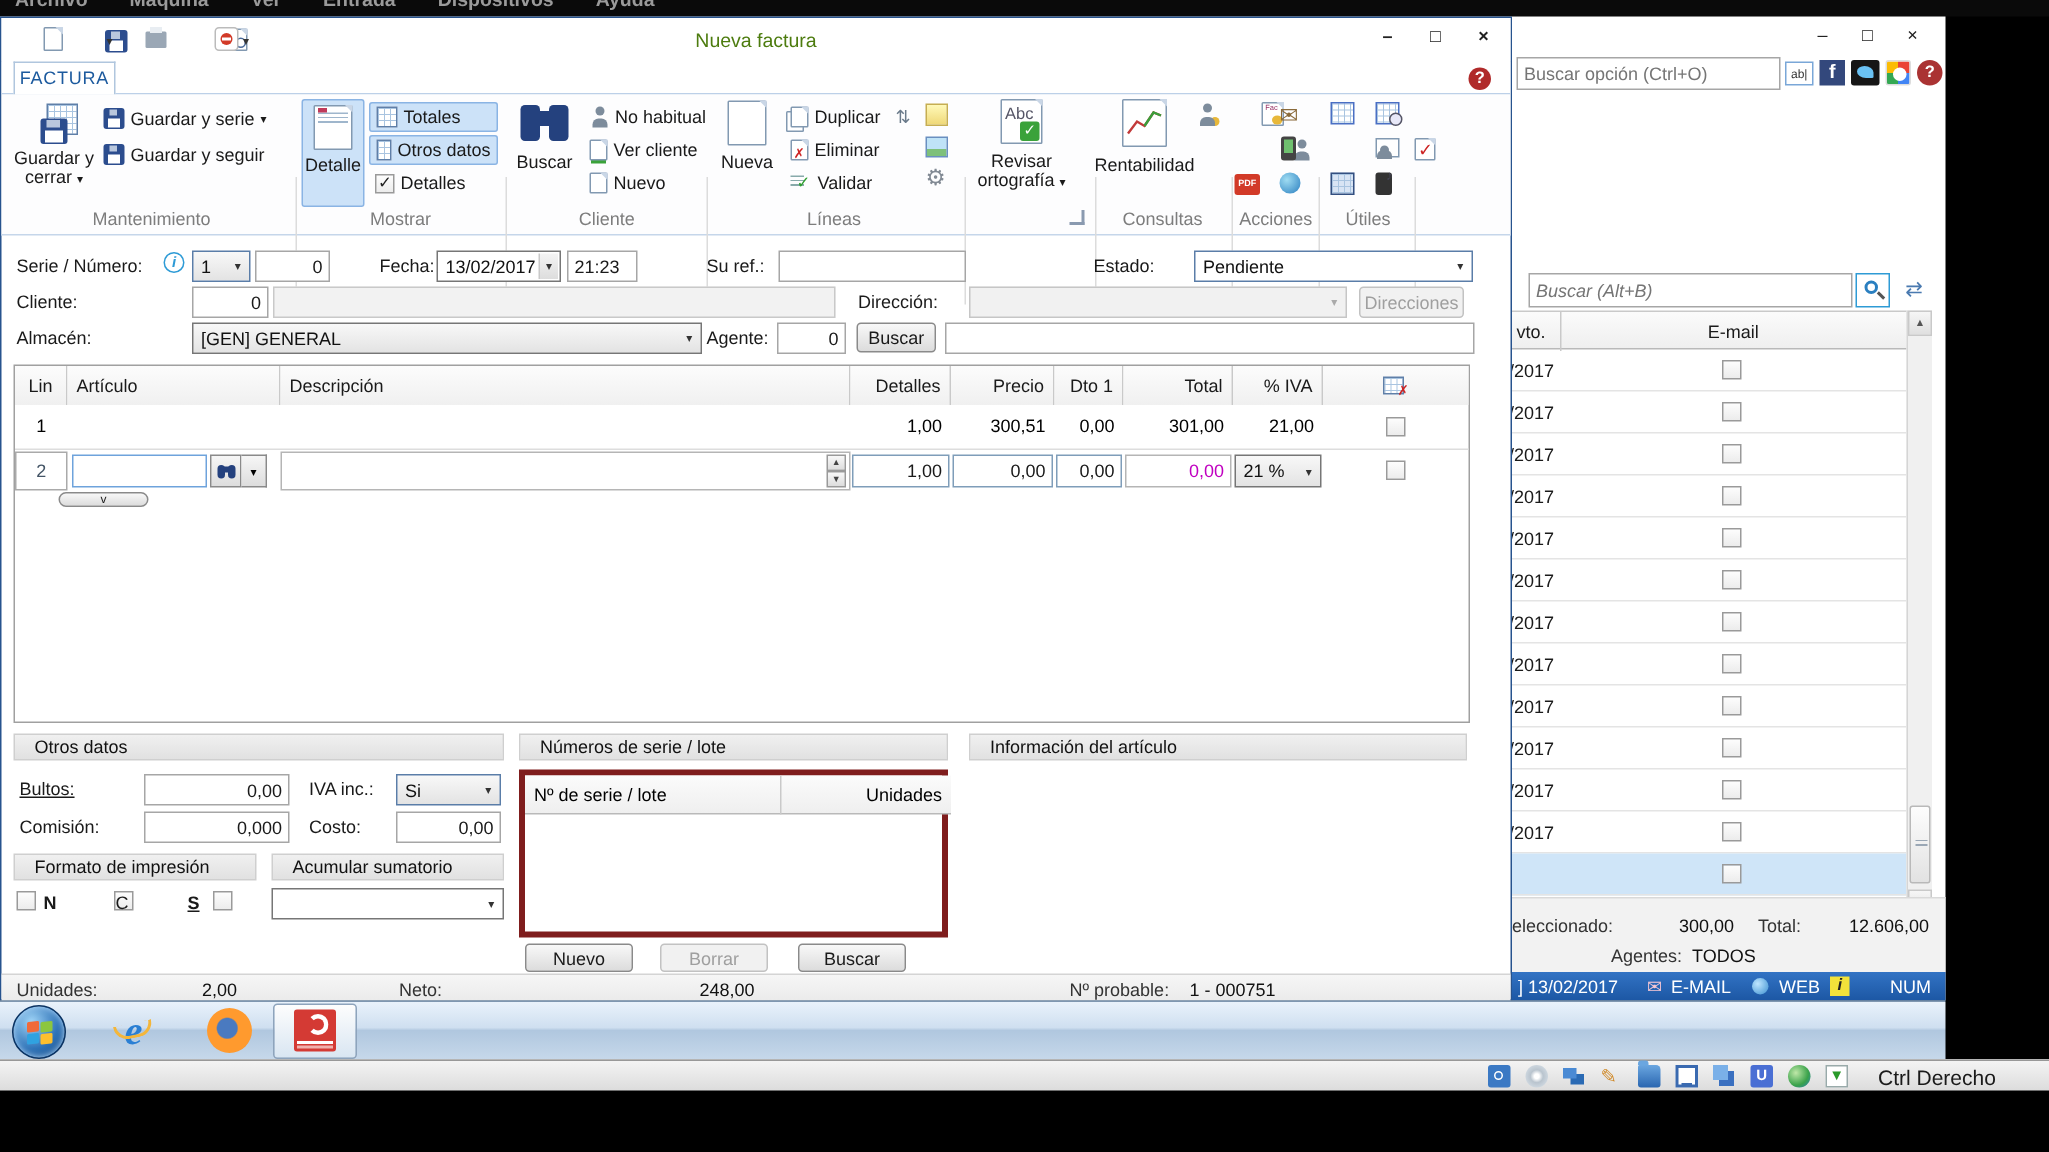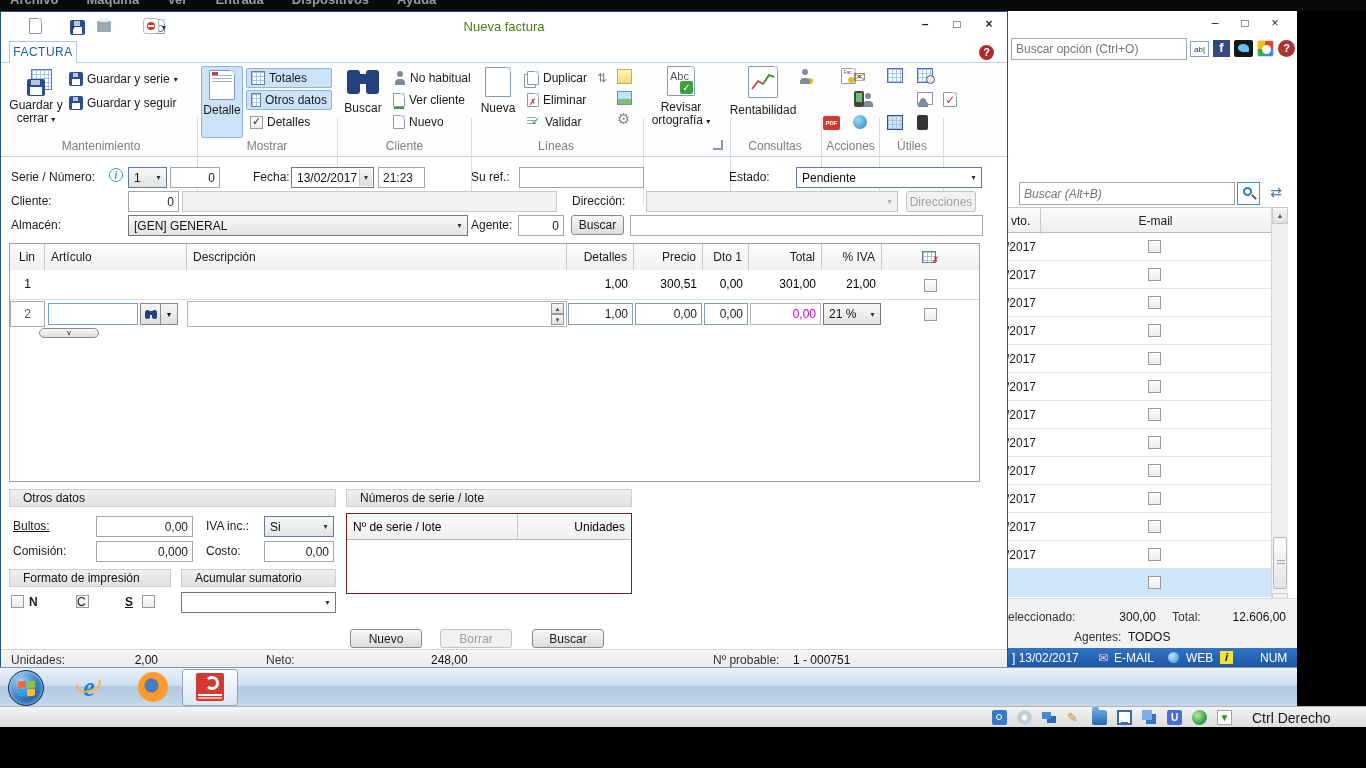--- a/index.html
+++ b/index.html
@@ -474,39 +474,40 @@
     <span class="cb abs" style="left:58px;top:582px"></span>
     <div class="lbl" style="left:76px;top:583px">C</div>
     <span class="cb abs" style="left:106px;top:582px"></span>
     <div class="lbl" style="left:124px;top:583px;font-weight:bold"><u>S</u></div>
     <div class="combo white" style="left:180px;top:580px;width:155px">
         <span class="arw">▾</span>
       </div>
 
     
     <div class="hdrbar" style="left:345px;top:477px;width:286px">Números de serie / lote</div>
-    <div class="abs" style="left:345px;top:501px;width:286px;height:81px;border:1px solid #7f1d1d;background:#fff">
+    <div class="abs" style="left:345px;top:501px;width:286px;height:112px;border:4px solid #7f1d1d;background:#fff">
       <div class="abs" style="left:0;top:0;width:284px;height:26px;background:linear-gradient(#fbfbfb,#efefef);border-bottom:1px solid #b9b9b9">
         <span class="abs" style="left:6px;top:6px;font-size:12px">Nº de serie / lote</span>
         <span class="abs" style="left:170px;top:0;width:1px;height:26px;background:#c9c9c9"></span>
         <span class="abs" style="left:170px;top:6px;width:108px;text-align:right;font-size:12px">Unidades</span>
       </div>
     </div>
     <div class="btn" style="left:349px;top:617px;width:72px;height:19px">Nuevo</div>
     <div class="btn dis" style="left:439px;top:617px;width:72px;height:19px">Borrar</div>
     <div class="btn" style="left:531px;top:617px;width:72px;height:19px">Buscar</div>
 
     
+    <div class="hdrbar" style="left:645px;top:477px;width:332px">Información del artículo</div>
 
     
     <div class="abs" style="left:0;top:637px;width:1006px;height:18px;background:linear-gradient(#f6f6f6,#ebebeb);border-top:1px solid #d4d4d4">
       <span class="abs" style="left:10px;top:3px;font-size:12px;color:#333">Unidades:</span>
       <span class="abs" style="left:95px;top:3px;width:62px;text-align:right;font-size:12px;color:#111">2,00</span>
       <span class="abs" style="left:265px;top:3px;font-size:12px;color:#333">Neto:</span>
-      <span class="abs" style="left:430px;top:3px;width:72px;font-size:12px;color:#111">248,00</span>
+      <span class="abs" style="left:430px;top:3px;width:72px;text-align:right;font-size:12px;color:#111">248,00</span>
       <span class="abs" style="left:712px;top:3px;font-size:12px;color:#333">Nº probable:</span>
       <span class="abs" style="left:792px;top:3px;font-size:12px;color:#111">1 - 000751</span>
     </div>
   </div>
 
   <div class="tb">
     <span class="abs" style="left:8px;top:2px;width:36px;height:36px;border-radius:50%;background:radial-gradient(circle at 35% 30%,#9fd4f7,#2f73b8 55%,#0b3e77);border:1px solid #0a3261;box-shadow:inset 0 0 5px #bfe2ff">
       <span class="abs" style="left:9px;top:10px;width:8px;height:7px;background:#f06a3a;border-radius:1px;transform:skewY(-6deg)"></span>
       <span class="abs" style="left:18px;top:10px;width:8px;height:7px;background:#8cc63e;border-radius:1px;transform:skewY(-6deg)"></span>
       <span class="abs" style="left:9px;top:18px;width:8px;height:7px;background:#30a2e0;border-radius:1px;transform:skewY(-6deg)"></span>

